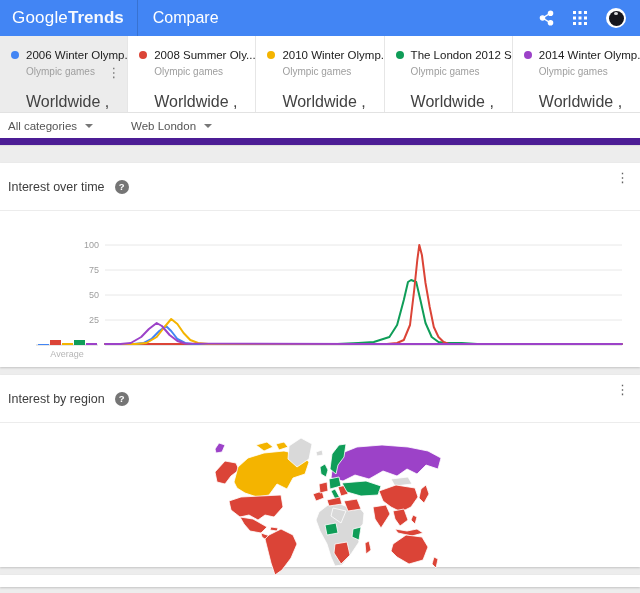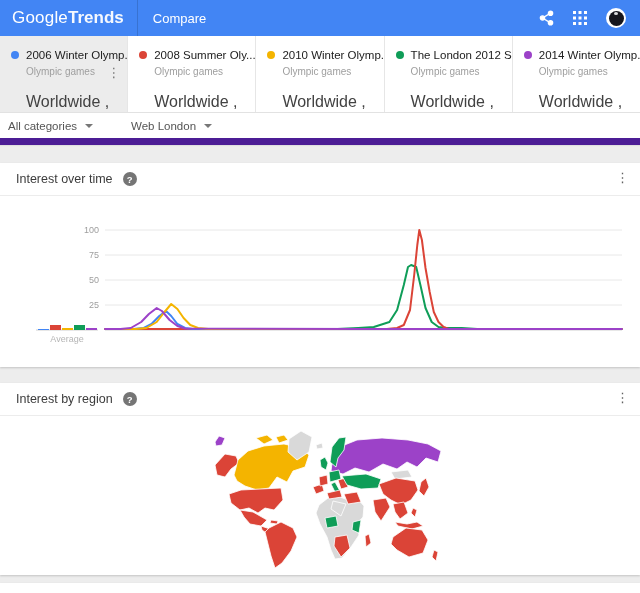--- a/index.html
+++ b/index.html
@@ -7,21 +7,21 @@
   body {
     width:640px; height:593px; overflow:hidden; position:relative;
     background:#ededed; font-family:"Liberation Sans", sans-serif;
   }
   
   .appbar { height:36px; background:#4285f4; display:flex; align-items:center; color:#fff; padding-left:12px; }
   .logo { display:flex; align-items:baseline; }
   .logo-google { font-size:17px; font-weight:500; letter-spacing:0.2px; }
   .logo-trends { font-size:17px; font-weight:700; opacity:0.95; }
   .bar-divider { width:1px; height:36px; background:rgba(0,0,0,0.14); margin:0 15px 0 13px; }
-  .nav-compare { font-size:13px; }
+  .nav-compare { font-size:16px; }
   .bar-right { margin-left:auto; display:flex; align-items:center; gap:19px; padding-right:14px; }
   .iconbtn { display:flex; align-items:center; justify-content:center; cursor:pointer; }
   .avatar { width:20px; height:20px; border-radius:50%; background:#fff; display:flex; align-items:center; justify-content:center; }
   .avatar-inner { width:15px; height:15px; border-radius:50%; background:#16161d; position:relative; }
   .avatar-inner::after { content:""; position:absolute; top:1px; left:5px; width:4px; height:3px; border-radius:50%; background:#fff; opacity:.85; }
   
   .terms-row { display:flex; background:#fff; height:77px; border-bottom:1px solid #e2e2e2; }
   .term { flex:1 1 0; position:relative; padding:13px 6px 0 11px; border-right:1px solid #e6e6e6; cursor:pointer; overflow:hidden; }
   .term:last-child { border-right:none; }
   .term.selected { background:#ececec; }
@@ -31,23 +31,23 @@
   .term-sub { font-size:10px; color:#9e9e9e; margin:5px 0 16px 15px; }
   .term-scope { font-size:16px; color:#424242; margin:4px 0 0 15px; }
   .term-kebab { position:absolute; right:7px; top:30px; color:#757575; font-size:13px; line-height:1; cursor:pointer; }
   
   .filters { height:32px; background:#fff; display:flex; align-items:center; padding-left:8px; border-bottom:7px solid #4c1d95; box-shadow:0 1px 1px rgba(0,0,0,0.06); }
   .filter { display:flex; align-items:center; font-size:11.5px; color:#555; margin-right:38px; cursor:pointer; }
   .caret { width:0; height:0; border-left:4px solid transparent; border-right:4px solid transparent; border-top:4px solid #777; margin-left:8px; }
   
   .card { background:#fff; box-shadow:0 1px 2px rgba(0,0,0,0.18); }
   .card-one { margin-top:18px; height:204px; }
-  .card-two { margin-top:16px; height:192px;text-align:center; }
+  .card-two { margin-top:8px; height:192px;text-align:center; }
   .card-stub { margin-top:8px; height:12px; }
-  .card-header { height:33px; display:flex; align-items:center; padding:0 16px; border-bottom:1px solid #ececec; position:relative; }
+  .card-header { height:48px; display:flex; align-items:center; padding:0 8px; border-bottom:1px solid #ececec; position:relative; }
   .card-title { font-size:12.5px; color:#3c3c3c; }
   .help { width:14px; height:14px; border-radius:50%; background:#757575; color:#fff; font-size:9.5px; font-weight:bold; display:flex; align-items:center; justify-content:center; margin-left:10px; cursor:pointer; }
   .kebab { position:absolute; right:11px; top:8px; color:#616161; font-size:13px; line-height:1.1; cursor:pointer; }
   .chart-wrap { position:relative; }
   #timeline-svg { display:block; margin-top:4px; }
   #map-svg { display:block; margin:9px auto 0 auto; }
 </style>
 </head>
 <body>
 

